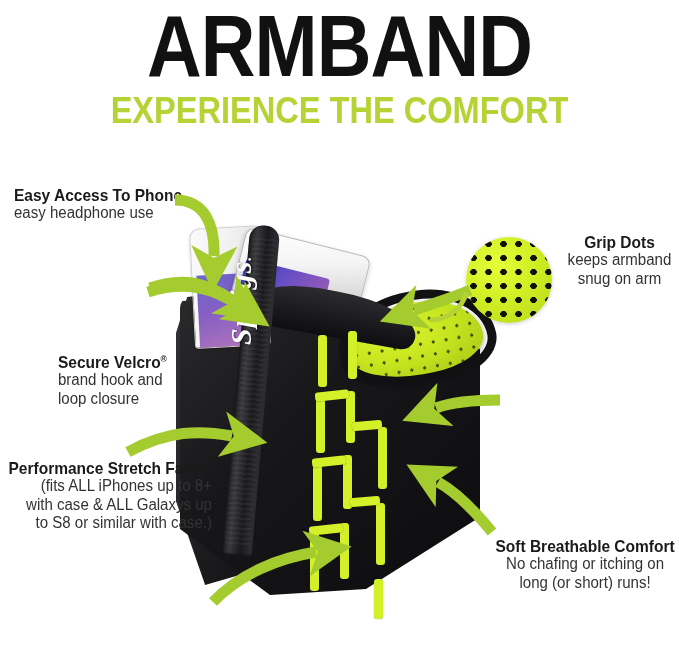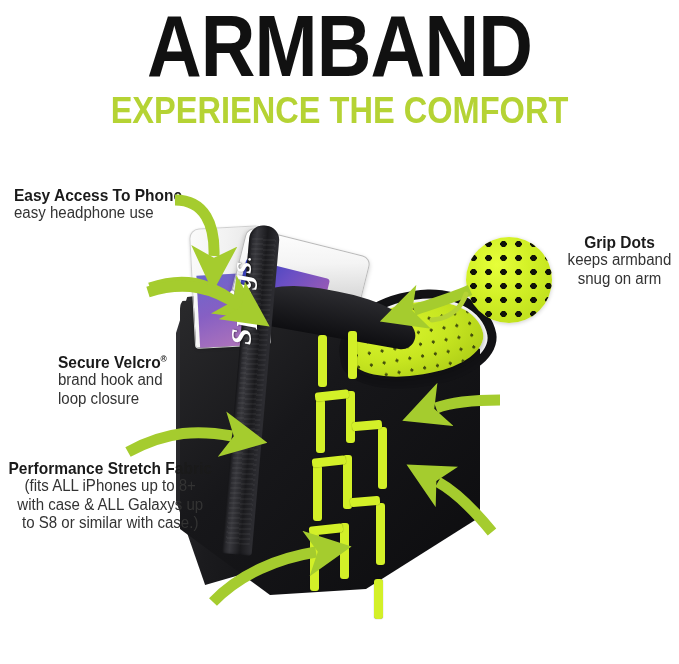--- a/index.html
+++ b/index.html
@@ -65,21 +65,21 @@
     font-size: 16px;
     line-height: 1.14;
     color: #333333;
     transform: scaleX(0.94);
   }
   .callout .c-body div { white-space: nowrap; }
   .c-title .reg { font-size: 9px; vertical-align: super; font-weight: 700; }
 
   .align-left   { text-align: left;  transform-origin: left top; }
   .align-right  { text-align: center; transform-origin: right top; }
-  .align-center { text-align: center; transform-origin: center top; }
+  .align-center { text-align: right; transform-origin: center top; }
   .align-left .c-title, .align-left .c-body   { transform-origin: left center; }
   .align-right .c-title, .align-right .c-body { transform-origin: right center; }
   .align-center .c-title, .align-center .c-body { transform-origin: center center; }
 
   
   #co-easy-access      { left: 14px;  top: 186px; }
   #co-secure-velcro    { left: 58px;  top: 310px; margin-top: 43px; }
   #co-stretch-fabric   { left: 2px;   top: 459px; }
   #co-reflective       { left: 82px;  top: 592px; }
   #co-grip-dots        { right: 8px;  top: 233px; }
@@ -328,20 +328,27 @@
 
   <div class="callout align-right" id="co-grip-dots">
     <div class="c-title">Grip Dots</div>
     <div class="c-body">
       <div>keeps armband</div>
       <div>snug on arm</div>
     </div>
   </div>
 
 
+  <div class="callout align-right" id="co-soft-comfort">
+    <div class="c-title">Soft Breathable Comfort</div>
+    <div class="c-body">
+      <div>No chafing or itching on</div>
+      <div>long (or short) runs!</div>
+    </div>
+  </div>
 
   <svg id="arrows" viewBox="0 0 679 664">
     <defs>
       <marker id="ah" viewBox="0 0 10 10" refX="2.2" refY="5" markerWidth="4.2" markerHeight="4.2" orient="auto-start-reverse">
         <path d="M 0 0 L 10 5 L 0 10 L 2.6 5 z" fill="#a5cc2e"></path>
       </marker>
     </defs>
 
     <path d="M 175 200 C 205 200 215 225 214 256" fill="none" stroke="#a5cc2e" stroke-width="11" stroke-linecap="butt" marker-end="url(#ah)"></path>
 

